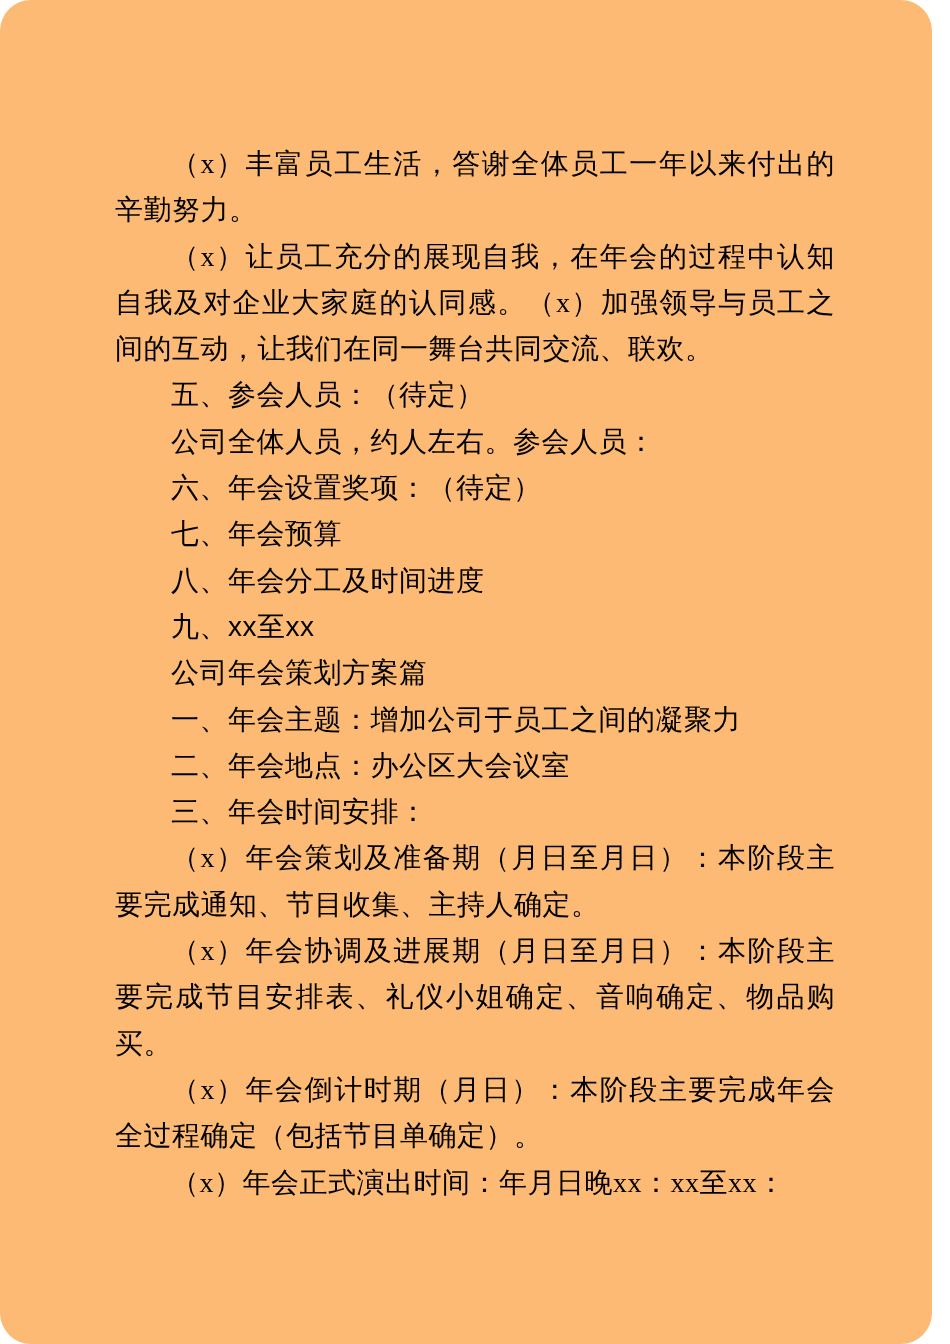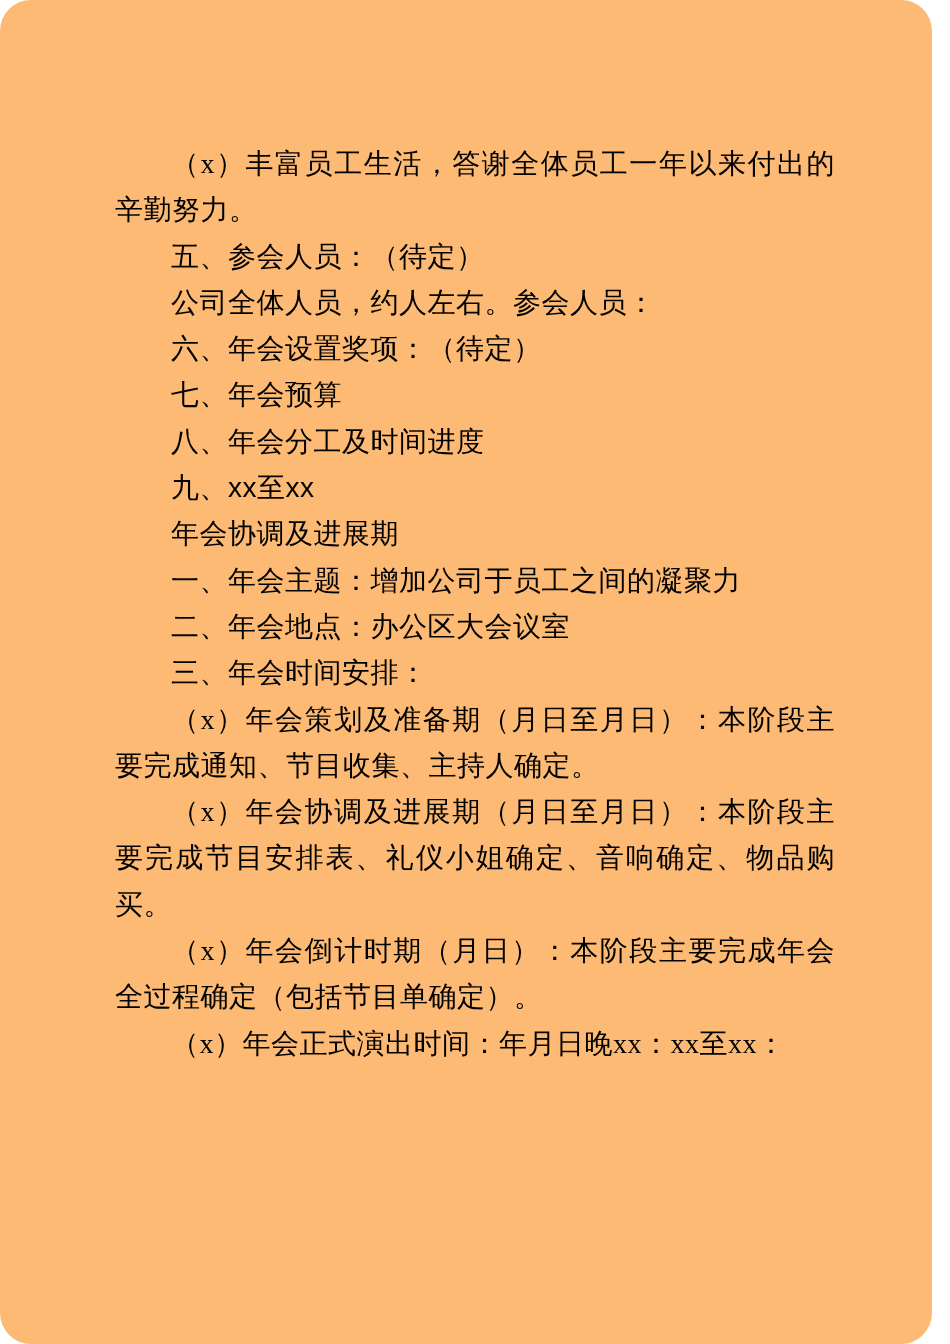--- a/index.html
+++ b/index.html
@@ -39,27 +39,28 @@
     font-family: "Liberation Sans", "DejaVu Sans", sans-serif;
     font-weight: 400;
   }
 </style>
 </head>
 <body>
 
 <div class="page">
   <div class="content" id="doc-content">
       <p class="body">（x）丰富员工生活，答谢全体员工一年以来付出的辛勤努力。</p>
+      <p class="body">（x）让员工充分的展现自我，在年会的过程中认知自我及对企业大家庭的认同感。（x）加强领导与员工之间的互动，让我们在同一舞台共同交流、联欢。</p>
       <p class="heading">五、参会人员：（待定）</p>
       <p class="body">公司全体人员，约人左右。参会人员：</p>
       <p class="heading">六、年会设置奖项：（待定）</p>
       <p class="heading">七、年会预算</p>
       <p class="heading">八、年会分工及时间进度</p>
       <p class="heading">九、xx至xx</p>
-      <p class="body">年会协调及进展期</p>
+      <p class="body">公司年会策划方案篇</p>
       <p class="heading">一、年会主题：增加公司于员工之间的凝聚力</p>
       <p class="heading">二、年会地点：办公区大会议室</p>
       <p class="heading">三、年会时间安排：</p>
       <p class="body">（x）年会策划及准备期（月日至月日）：本阶段主要完成通知、节目收集、主持人确定。</p>
       <p class="body">（x）年会协调及进展期（月日至月日）：本阶段主要完成节目安排表、礼仪小姐确定、音响确定、物品购买。</p>
       <p class="body">（x）年会倒计时期（月日）：本阶段主要完成年会全过程确定（包括节目单确定）。</p>
       <p class="body">（x）年会正式演出时间：年月日晚xx：xx至xx：</p>
     </div>
 </div>
 

